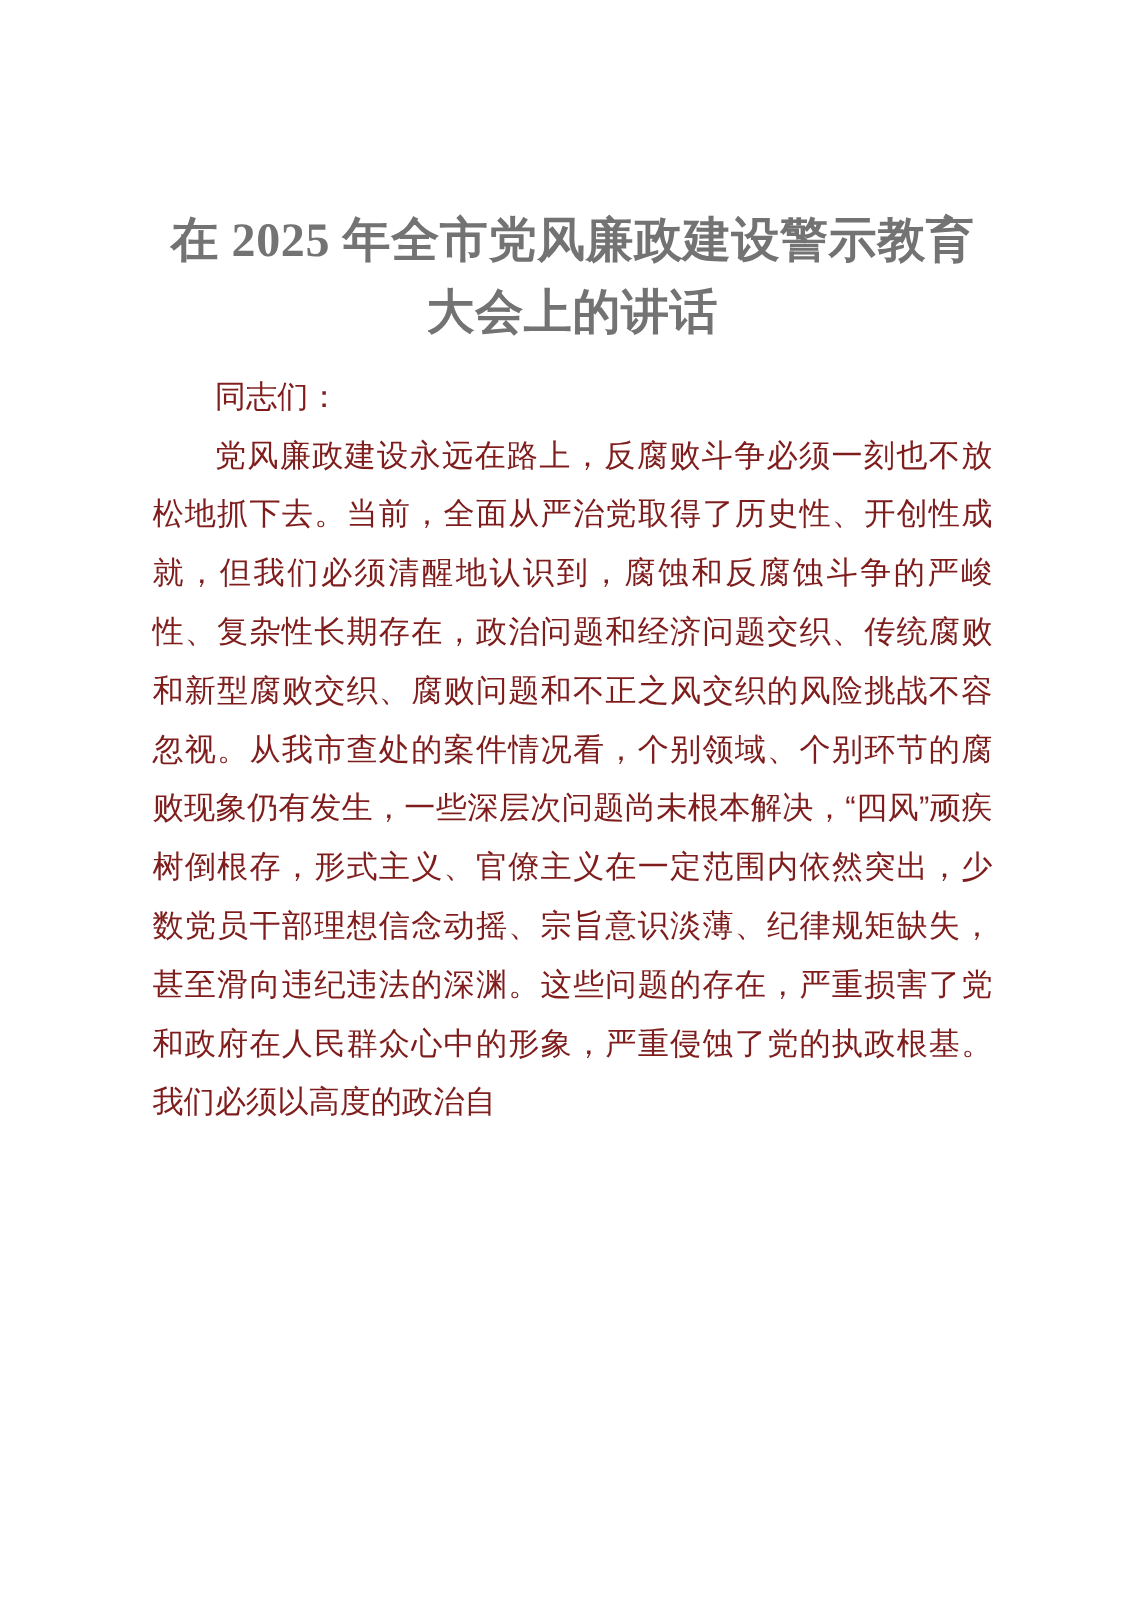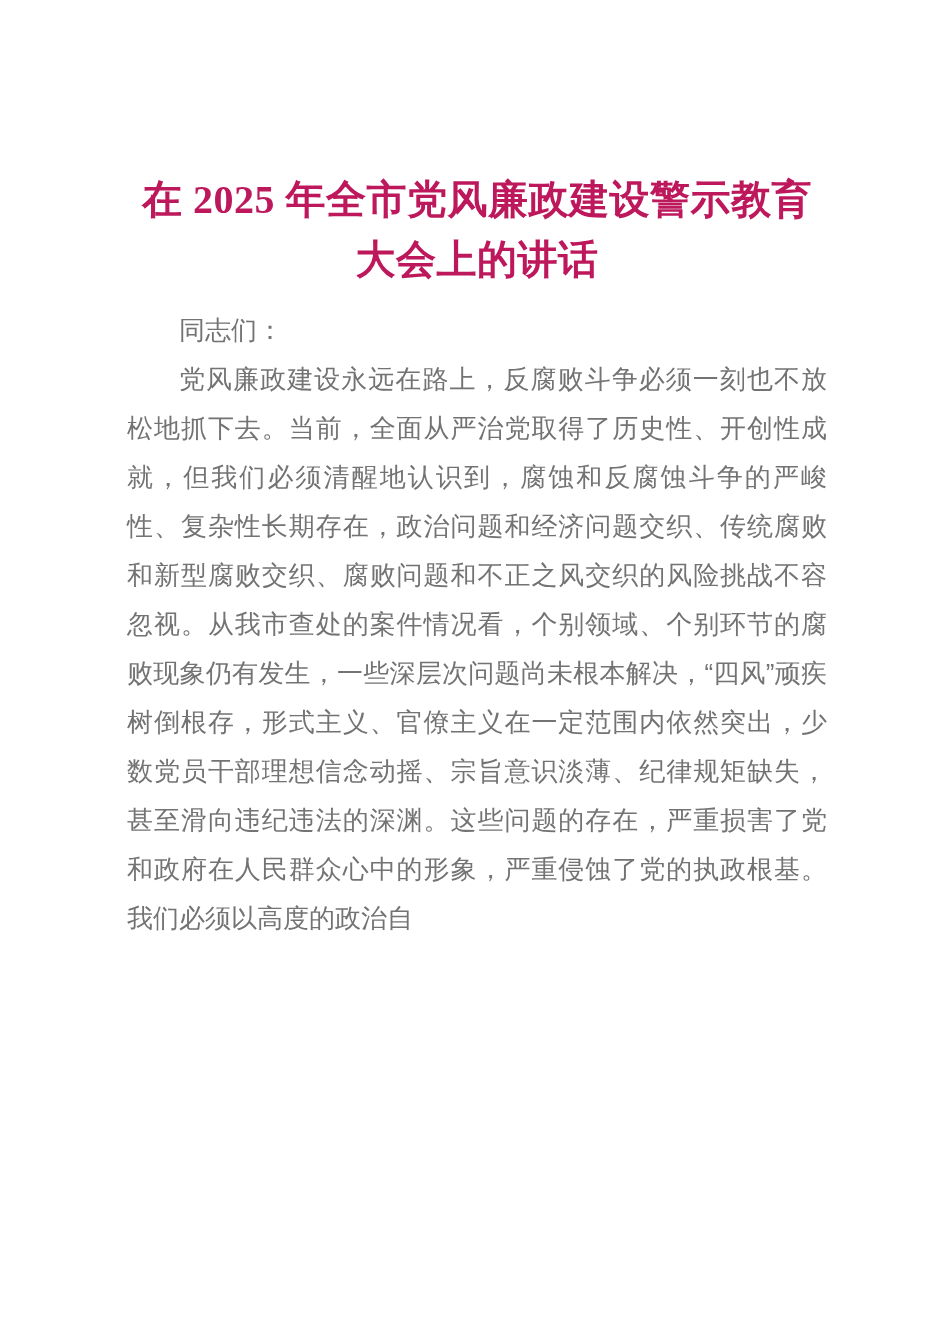--- a/index.html
+++ b/index.html
@@ -21,31 +21,31 @@
   }
 
   .doc-title {
     margin: 0 0 16px 0;
     font-family: "Liberation Serif", serif;
     font-weight: bold;
     font-size: 40px;
     line-height: 60px;
     text-align: center;
     letter-spacing: 0.5px;
-    color: #be185d;
+    color: #737373;
   }
 
   .para {
     margin: 0;
     font-family: "Liberation Sans", sans-serif;
     font-size: 26px;
     line-height: 49px;
     text-align: justify;
     text-indent: 2em;
-    color: #737373;
+    color: #7f1d1d;
     word-break: break-all;
   }
 </style>
 </head>
 <body>
 
 <div class="page">
   <h1 class="doc-title">在 2025 年全市党风廉政建设警示教育大会上的讲话</h1>
 
   <p class="para">同志们：</p>

